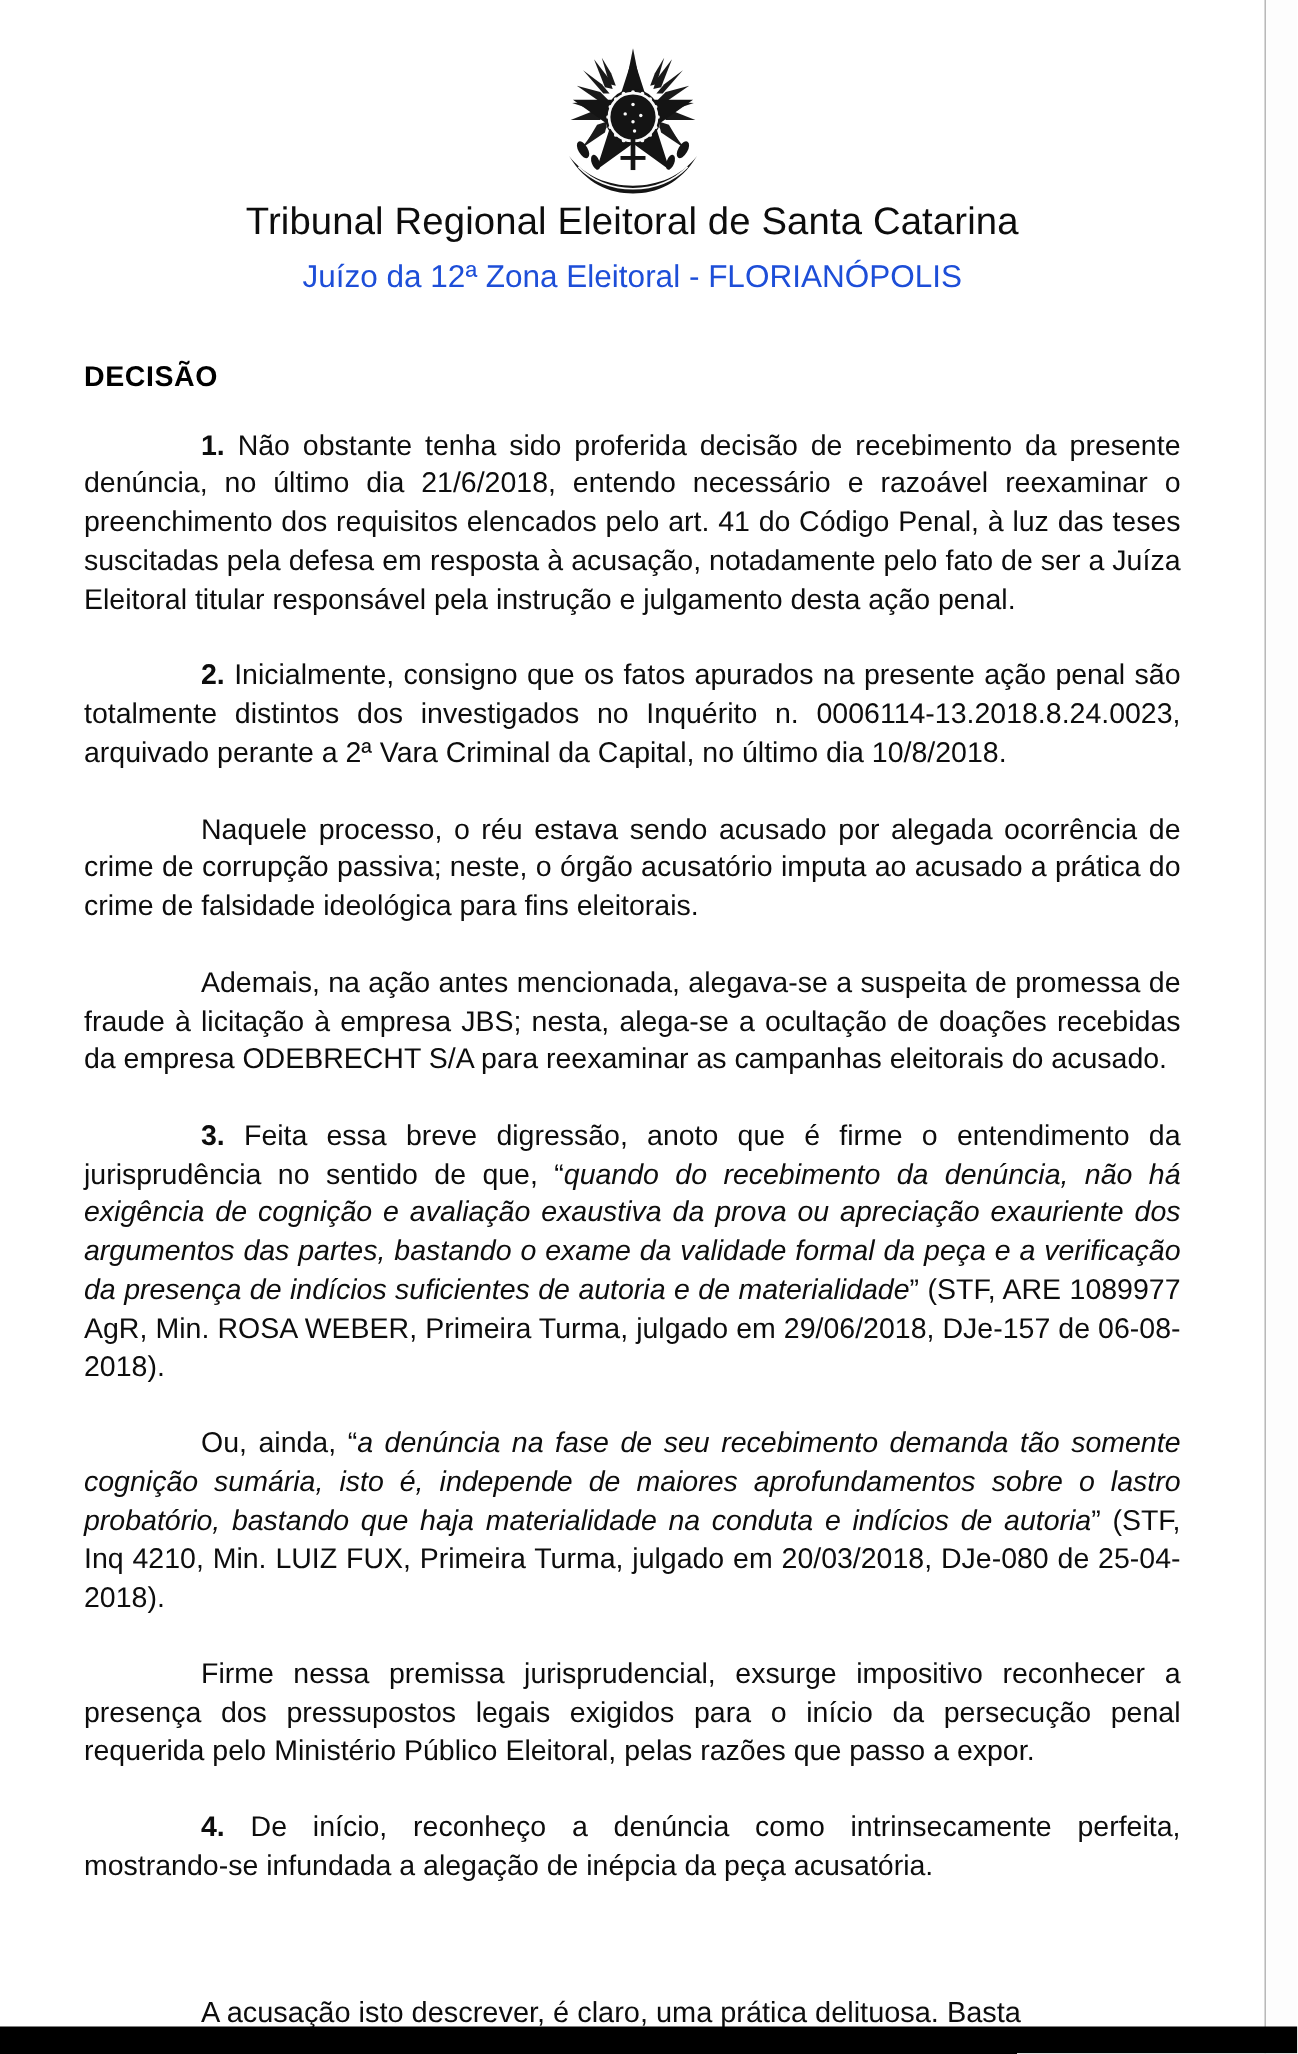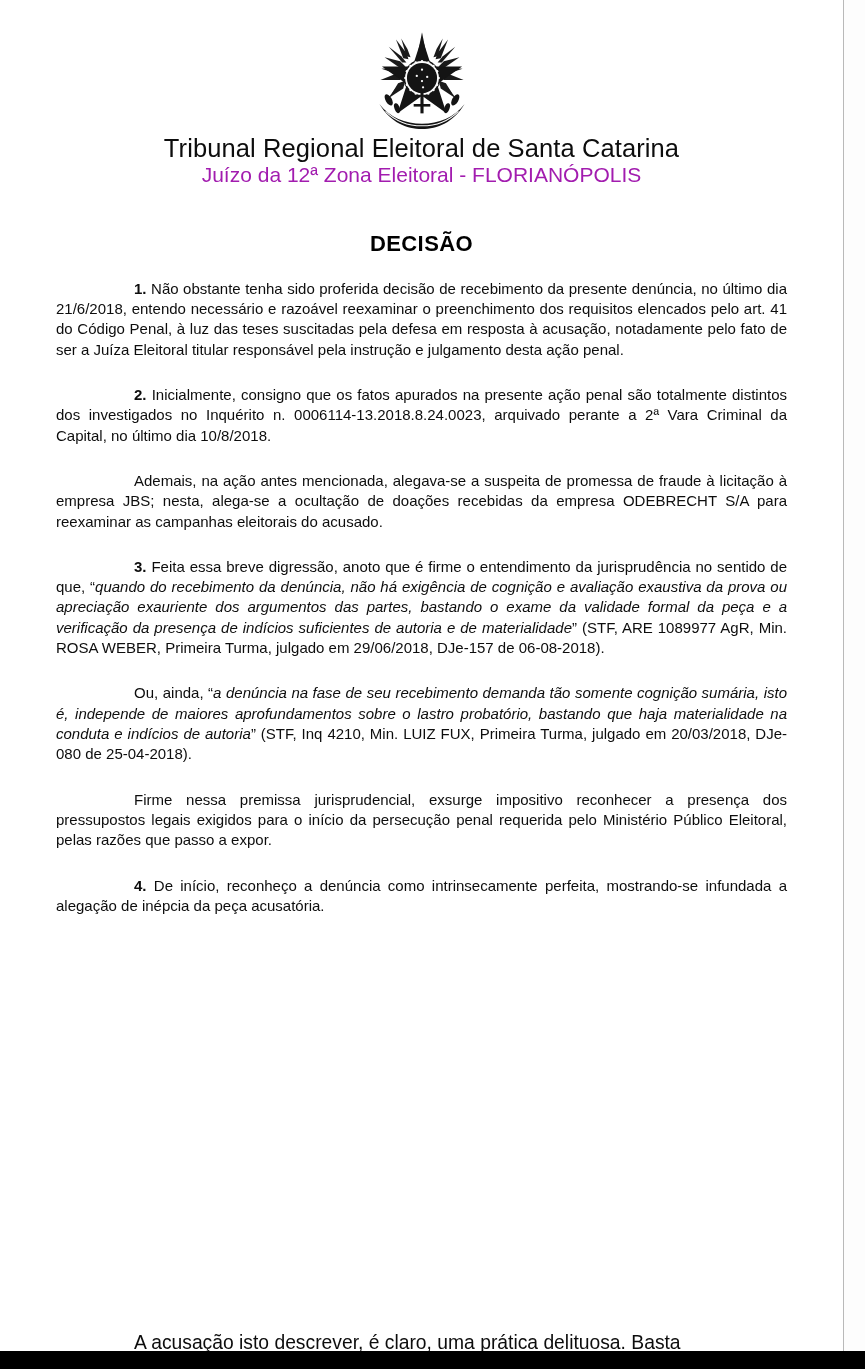--- a/index.html
+++ b/index.html
@@ -70,42 +70,41 @@
     line-height: 1.12;
     letter-spacing: 0.1px;
     margin-top: 4px;
     font-weight: 400;
     color: #0d0d0d;
   }
   .org-sub {
     text-align: center;
     font-size: 21px;
     line-height: 1.15;
-    margin-top: 0;
+    margin-top: 10px;
     font-weight: 400;
-    color: #a21caf;
+    color: #1d4ed8;
   }
   .doc-heading {
-    text-align: center;
     font-weight: bold;
-    font-size: 22px;
+    font-size: 19px;
     margin-top: 44px;
     letter-spacing: 0.4px;
     color: #000;
   }
 
   
   .body-text {
     margin-top: 22px;
   }
   p.para {
     margin: 0 0 25px 0;
     text-align: justify;
     text-justify: inter-word;
-    font-size: 15px;
+    font-size: 19px;
     line-height: 1.355;
     text-indent: 78px;
     color: #0d0d0d;
     hyphens: none;
   }
   p.para:last-child { margin-bottom: 16px; }
   .num { font-weight: bold; }
   .it { font-style: italic; }
 
   
@@ -224,20 +223,21 @@
       <div class="org-sub">Juízo da 12ª Zona Eleitoral - FLORIANÓPOLIS</div>
 
       <div class="doc-heading">DECISÃO</div>
 
       <div class="body-text">
 
         <p class="para"><span class="num">1.</span><span> Não obstante tenha sido proferida decisão de recebimento da presente denúncia, no último dia 21/6/2018, entendo necessário e razoável reexaminar o preenchimento dos requisitos elencados pelo art. 41 do Código Penal, à luz das teses suscitadas pela defesa em resposta à acusação, notadamente pelo fato de ser a Juíza Eleitoral titular responsável pela instrução e julgamento desta ação penal.</span></p>
 
         <p class="para"><span class="num">2.</span><span> Inicialmente, consigno que os fatos apurados na presente ação penal são totalmente distintos dos investigados no Inquérito n. 0006114-13.2018.8.24.0023, arquivado perante a 2ª Vara Criminal da Capital, no último dia 10/8/2018.</span></p>
 
+        <p class="para"><span>Naquele processo, o réu estava sendo acusado por alegada ocorrência de crime de corrupção passiva; neste, o órgão acusatório imputa ao acusado a prática do crime de falsidade ideológica para fins eleitorais.</span></p>
 
         <p class="para"><span>Ademais, na ação antes mencionada, alegava-se a suspeita de promessa de fraude à licitação à empresa JBS; nesta, alega-se a ocultação de doações recebidas da empresa ODEBRECHT S/A para reexaminar as campanhas eleitorais do acusado.</span></p>
 
         <p class="para"><span class="num">3.</span><span> Feita essa breve digressão, anoto que é firme o entendimento da jurisprudência no sentido de que, “</span><span class="it">quando do recebimento da denúncia, não há exigência de cognição e avaliação exaustiva da prova ou apreciação exauriente dos argumentos das partes, bastando o exame da validade formal da peça e a verificação da presença de indícios suficientes de autoria e de materialidade</span><span>” (STF, ARE 1089977 AgR, Min. ROSA WEBER, Primeira Turma, julgado em 29/06/2018, DJe-157 de 06-08-2018).</span></p>
 
         <p class="para"><span>Ou, ainda, “</span><span class="it">a denúncia na fase de seu recebimento demanda tão somente cognição sumária, isto é, independe de maiores aprofundamentos sobre o lastro probatório, bastando que haja materialidade na conduta e indícios de autoria</span><span>” (STF, Inq 4210, Min. LUIZ FUX, Primeira Turma, julgado em 20/03/2018, DJe-080 de 25-04-2018).</span></p>
 
         <p class="para"><span>Firme nessa premissa jurisprudencial, exsurge impositivo reconhecer a presença dos pressupostos legais exigidos para o início da persecução penal requerida pelo Ministério Público Eleitoral, pelas razões que passo a expor.</span></p>
 
         <p class="para"><span class="num">4.</span><span> De início, reconheço a denúncia como intrinsecamente perfeita, mostrando-se infundada a alegação de inépcia da peça acusatória.</span></p>

